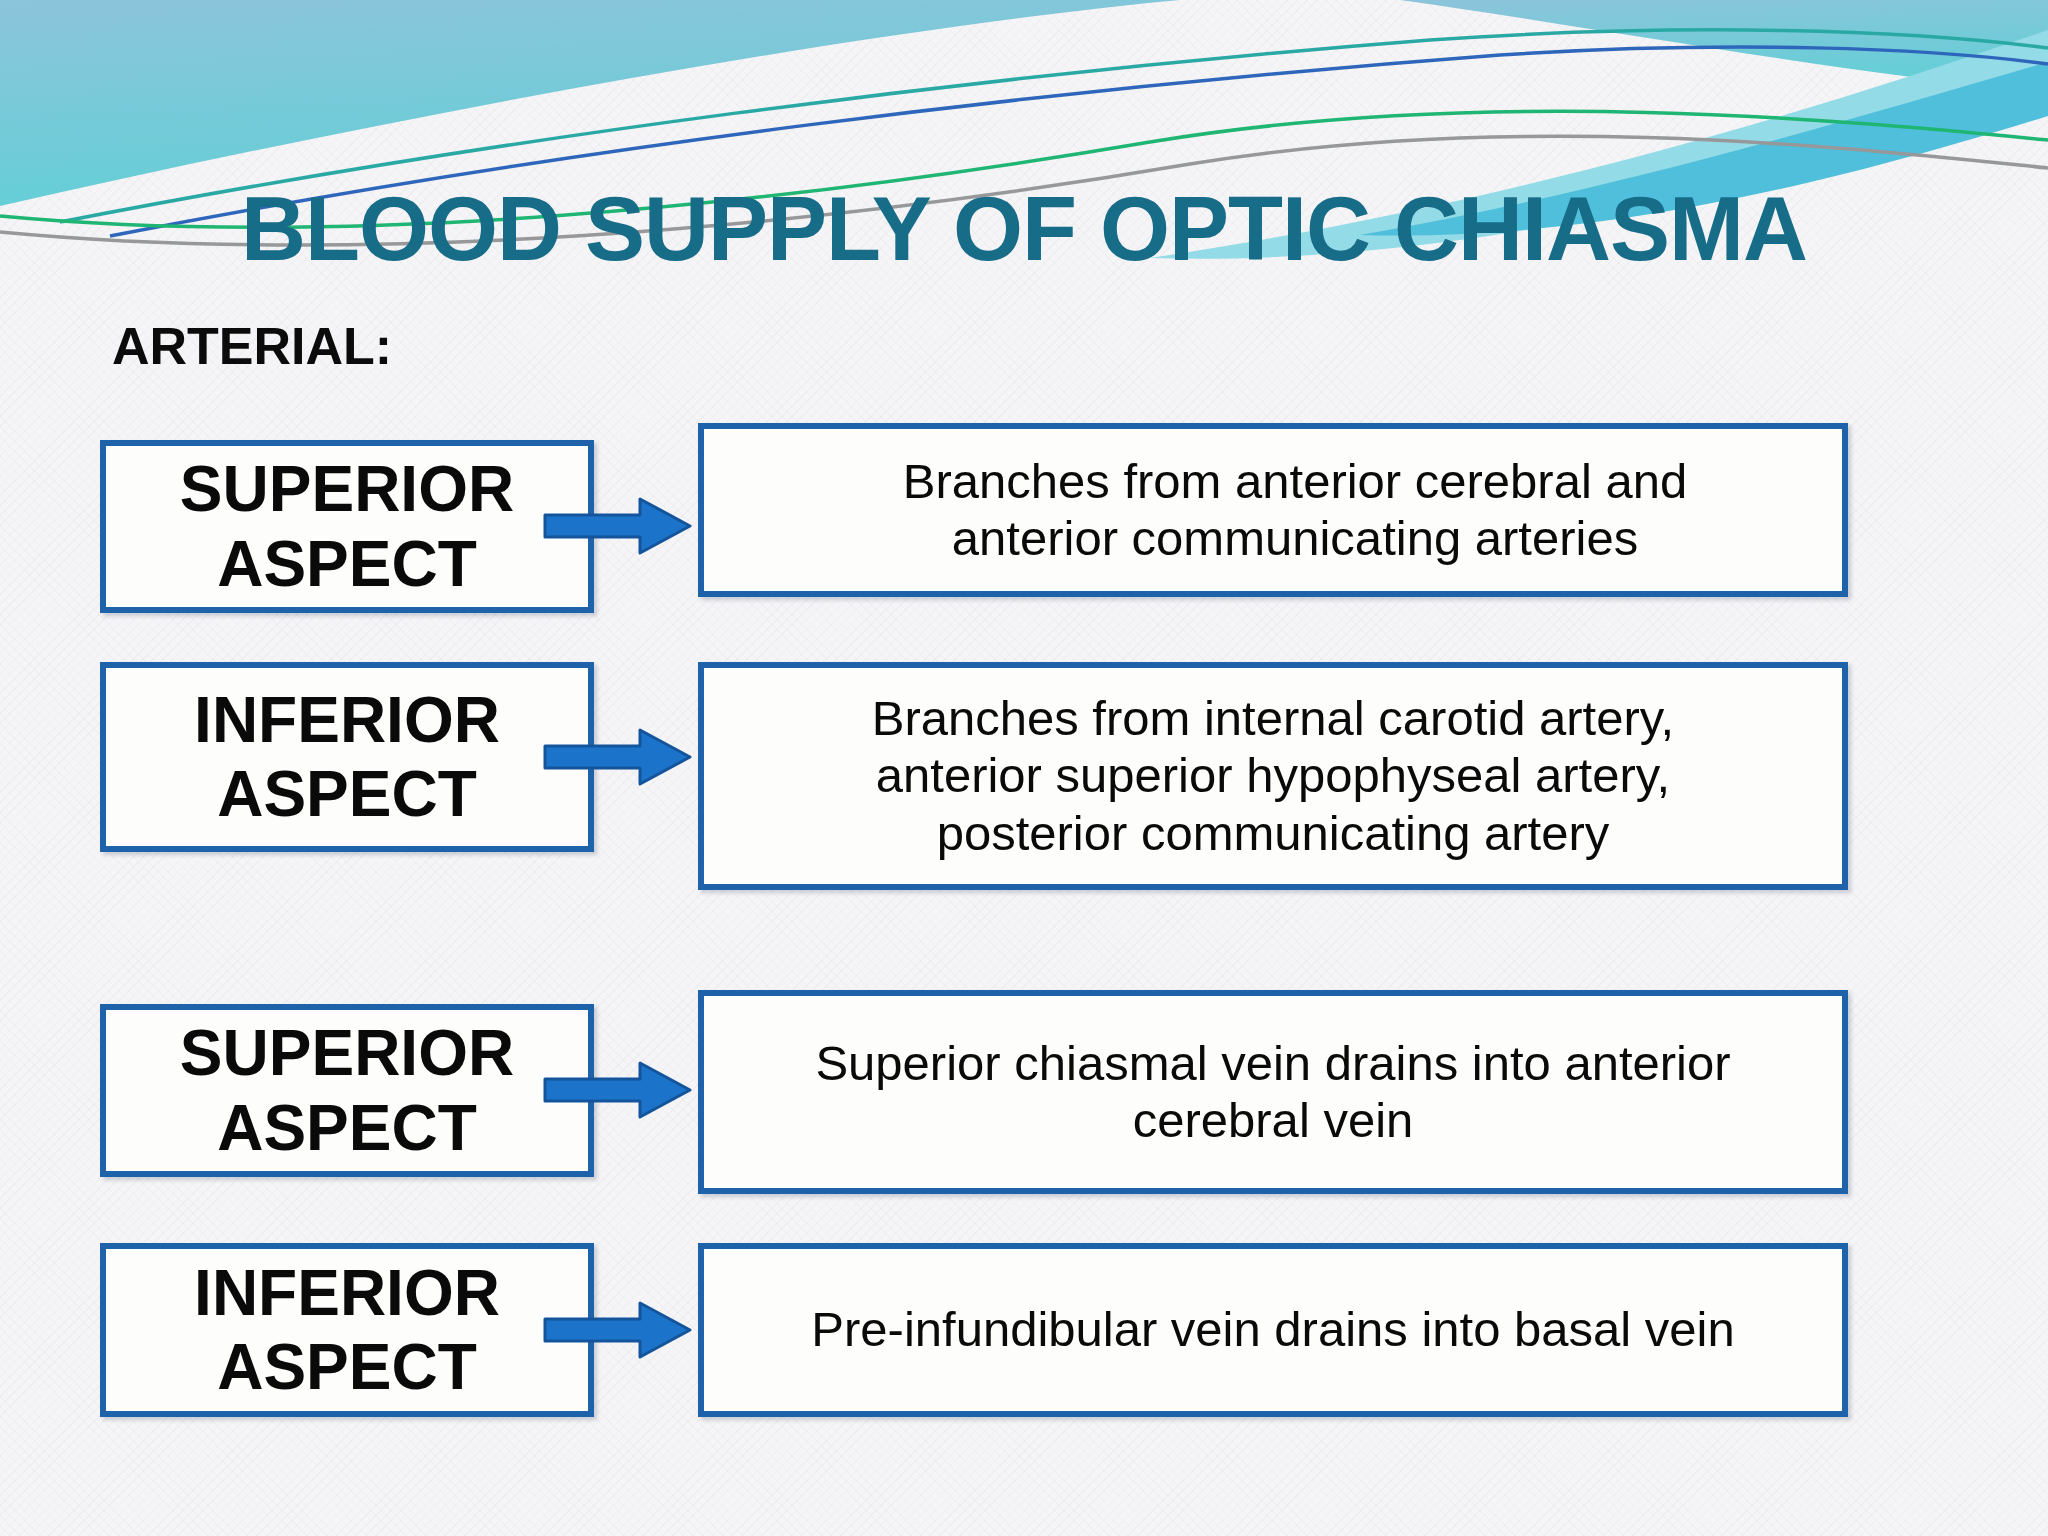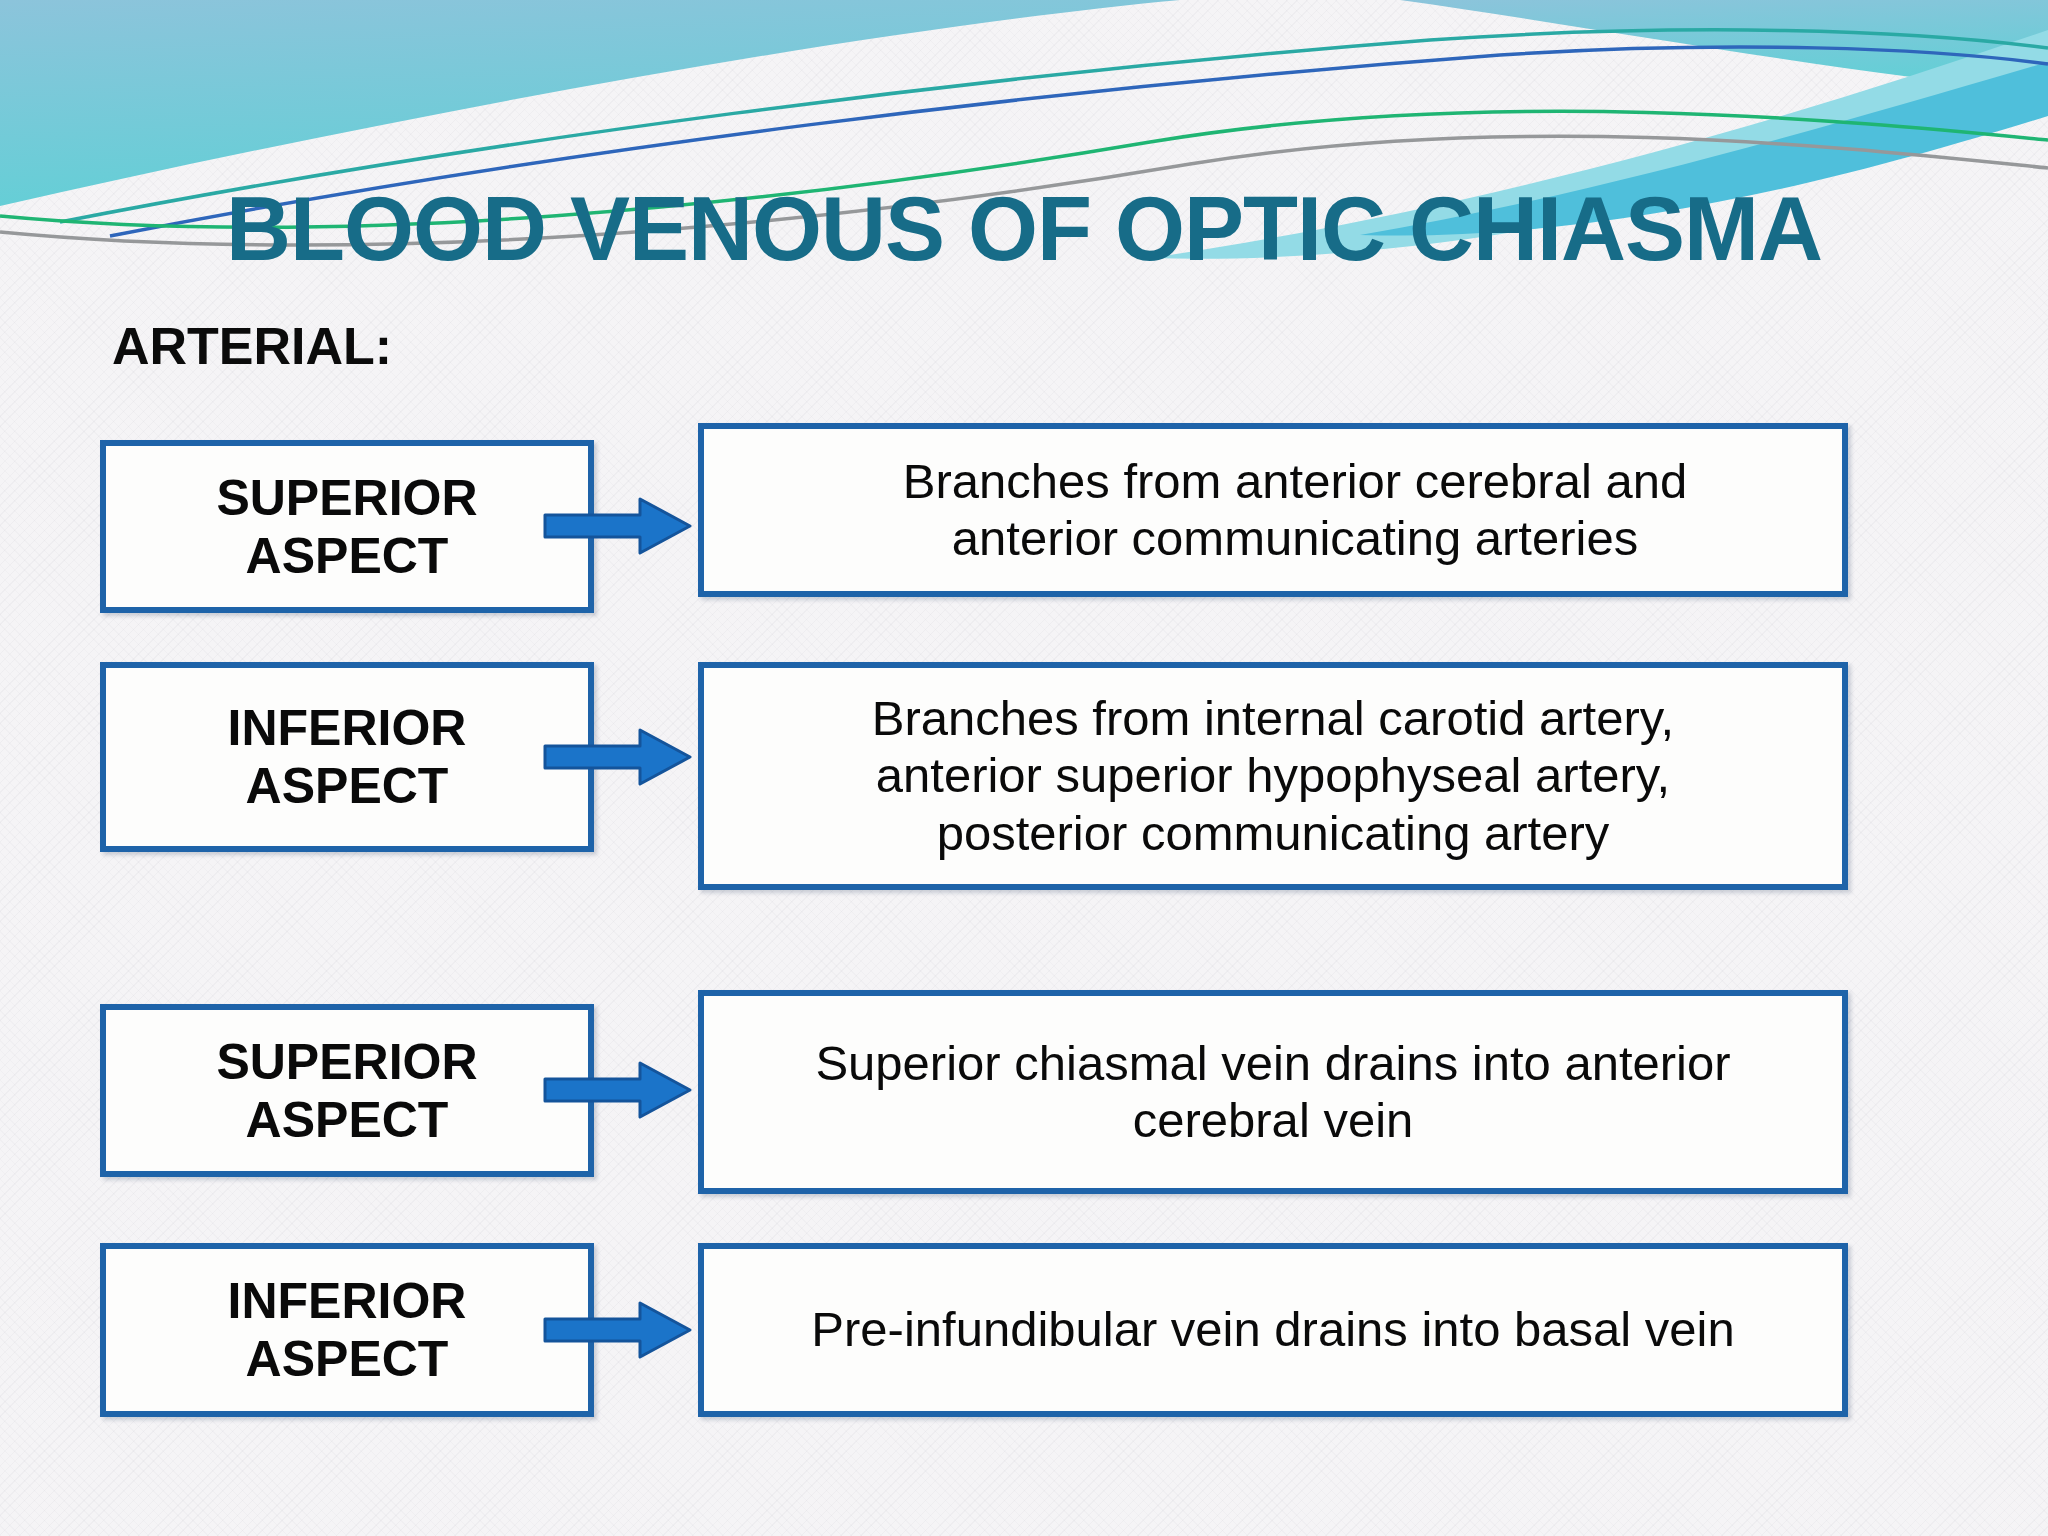--- a/index.html
+++ b/index.html
@@ -40,21 +40,21 @@
 
   .box{
     position:absolute;box-sizing:border-box;
     border:6px solid var(--box-border,#1E63A9);
     background:var(--box-fill,#FDFDFC);
     display:flex;align-items:center;justify-content:center;
     text-align:center;color:var(--box-text,#0A0A0A);
     white-space:pre-line;
     box-shadow:3px 3px 4px rgba(50,70,100,0.22);
   }
-  .label-box{left:100px;width:494px;font-weight:bold;font-size:50px;line-height:1.16;}
+  .label-box{left:100px;width:494px;font-weight:bold;font-size:64px;line-height:1.16;}
   .desc-box{left:698px;width:1150px;font-size:49px;line-height:1.17;}
 
   .b-r1l{top:440px;height:173px;}
   .b-r2l{top:662px;height:190px;}
   .b-r3l{top:1004px;height:173px;}
   .b-r4l{top:1243px;height:174px;}
   .b-r1r{top:423px;height:174px;padding-left:44px;}
   .b-r2r{top:662px;height:228px;}
   .b-r3r{top:990px;height:204px;}
   .b-r4r{top:1243px;height:174px;}
@@ -85,21 +85,21 @@
     <path class="sky" d="M0,0 H1180 C860,30 400,115 0,206 Z"></path>
     <path class="sky" d="M1400,0 H2048 V92 C1850,75 1600,28 1400,0 Z"></path>
     <path class="band-pale" d="M2048,30 C1760,130 1470,210 1150,258 C1480,268 1800,175 2048,98 Z"></path>
     <path class="band-deep" d="M2048,62 C1800,135 1590,195 1360,235 C1620,243 1880,168 2048,116 Z"></path>
     <path class="dline teal" d="M60,222 C480,140 980,75 1430,40 C1690,22 1910,30 2048,48"></path>
     <path class="dline blue" d="M110,236 C560,148 1060,88 1500,55 C1730,40 1930,48 2048,64"></path>
     <path class="dline green" d="M0,216 C340,248 760,208 1150,142 C1490,86 1840,120 2048,140"></path>
     <path class="dline gray" d="M0,232 C360,266 800,230 1190,164 C1520,110 1850,148 2048,168"></path>
   </svg>
 
-  <div class="title">BLOOD VENOUS OF OPTIC CHIASMA</div>
+  <div class="title">BLOOD SUPPLY OF OPTIC CHIASMA</div>
 
   <div class="heading h-arterial">ARTERIAL:</div>
 
   <div class="box label-box b-r1l">SUPERIOR
 ASPECT</div>
   <svg class="arrow a-r1" viewBox="0 0 150 60" aria-hidden="true">
     <polygon points="2,19 97,19 97,3 147,30 97,57 97,41 2,41"></polygon>
   </svg>
   <div class="box desc-box b-r1r">Branches from anterior cerebral and
 anterior communicating arteries</div>

